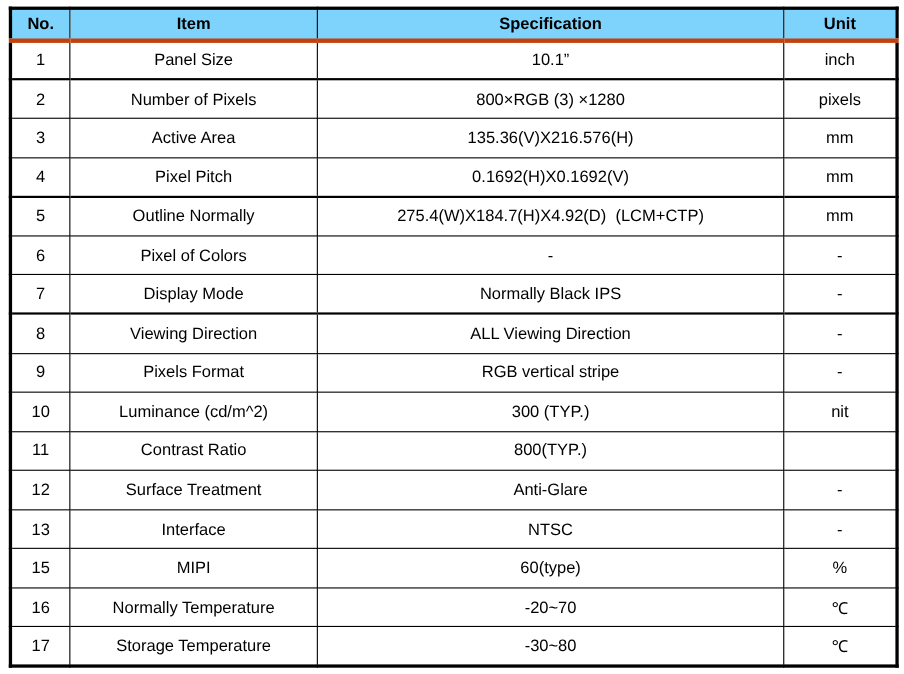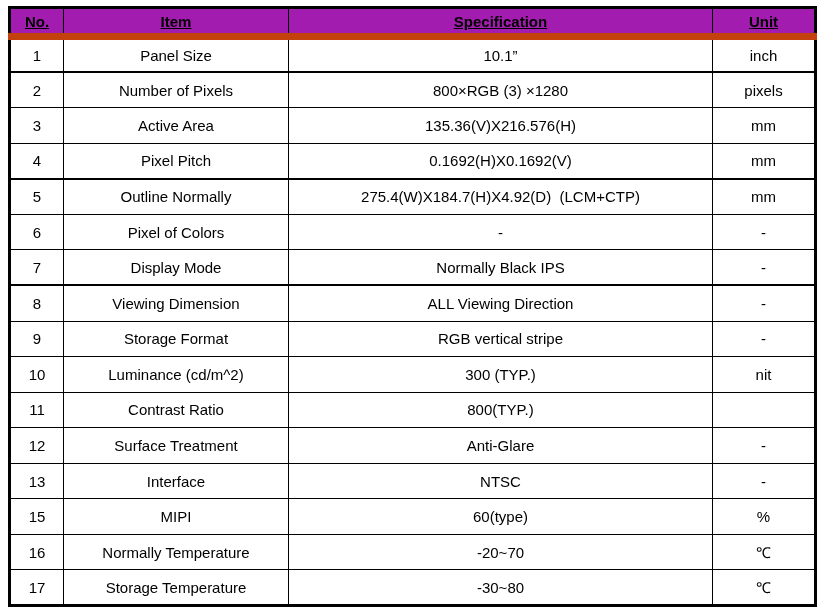--- a/index.html
+++ b/index.html
@@ -31,24 +31,23 @@
     vertical-align: middle;
     font-size: 15px;
     padding: 0 2px;
     white-space: pre-wrap;
     overflow: hidden;
   }
   thead tr {
     height: 29px;
   }
   thead th {
-    background: #a21caf;
+    background: #7dd3fc;
     font-weight: bold;
-    border-bottom: 7px solid #c2410c;
-    text-decoration: underline;
+    border-bottom: 4px solid #c2410c;
   }
   tbody tr {
     height: 33px;
   }
   tr.thick-top td {
     border-top: 2px solid #000000;
   }
   td.cels {
     font-family: "Liberation Serif", serif;
     font-size: 15px;
@@ -110,27 +109,27 @@
       <td>-</td>
     </tr>
     <tr>
       <td>7</td>
       <td>Display Mode</td>
       <td>Normally Black IPS</td>
       <td>-</td>
     </tr>
     <tr class="thick-top">
       <td>8</td>
-      <td>Viewing Dimension</td>
+      <td>Viewing Direction</td>
       <td>ALL Viewing Direction</td>
       <td>-</td>
     </tr>
     <tr>
       <td>9</td>
-      <td>Storage Format</td>
+      <td>Pixels Format</td>
       <td>RGB vertical stripe</td>
       <td>-</td>
     </tr>
     <tr>
       <td>10</td>
       <td>Luminance (cd/m^2)</td>
       <td>300 (TYP.)</td>
       <td>nit</td>
     </tr>
     <tr>

